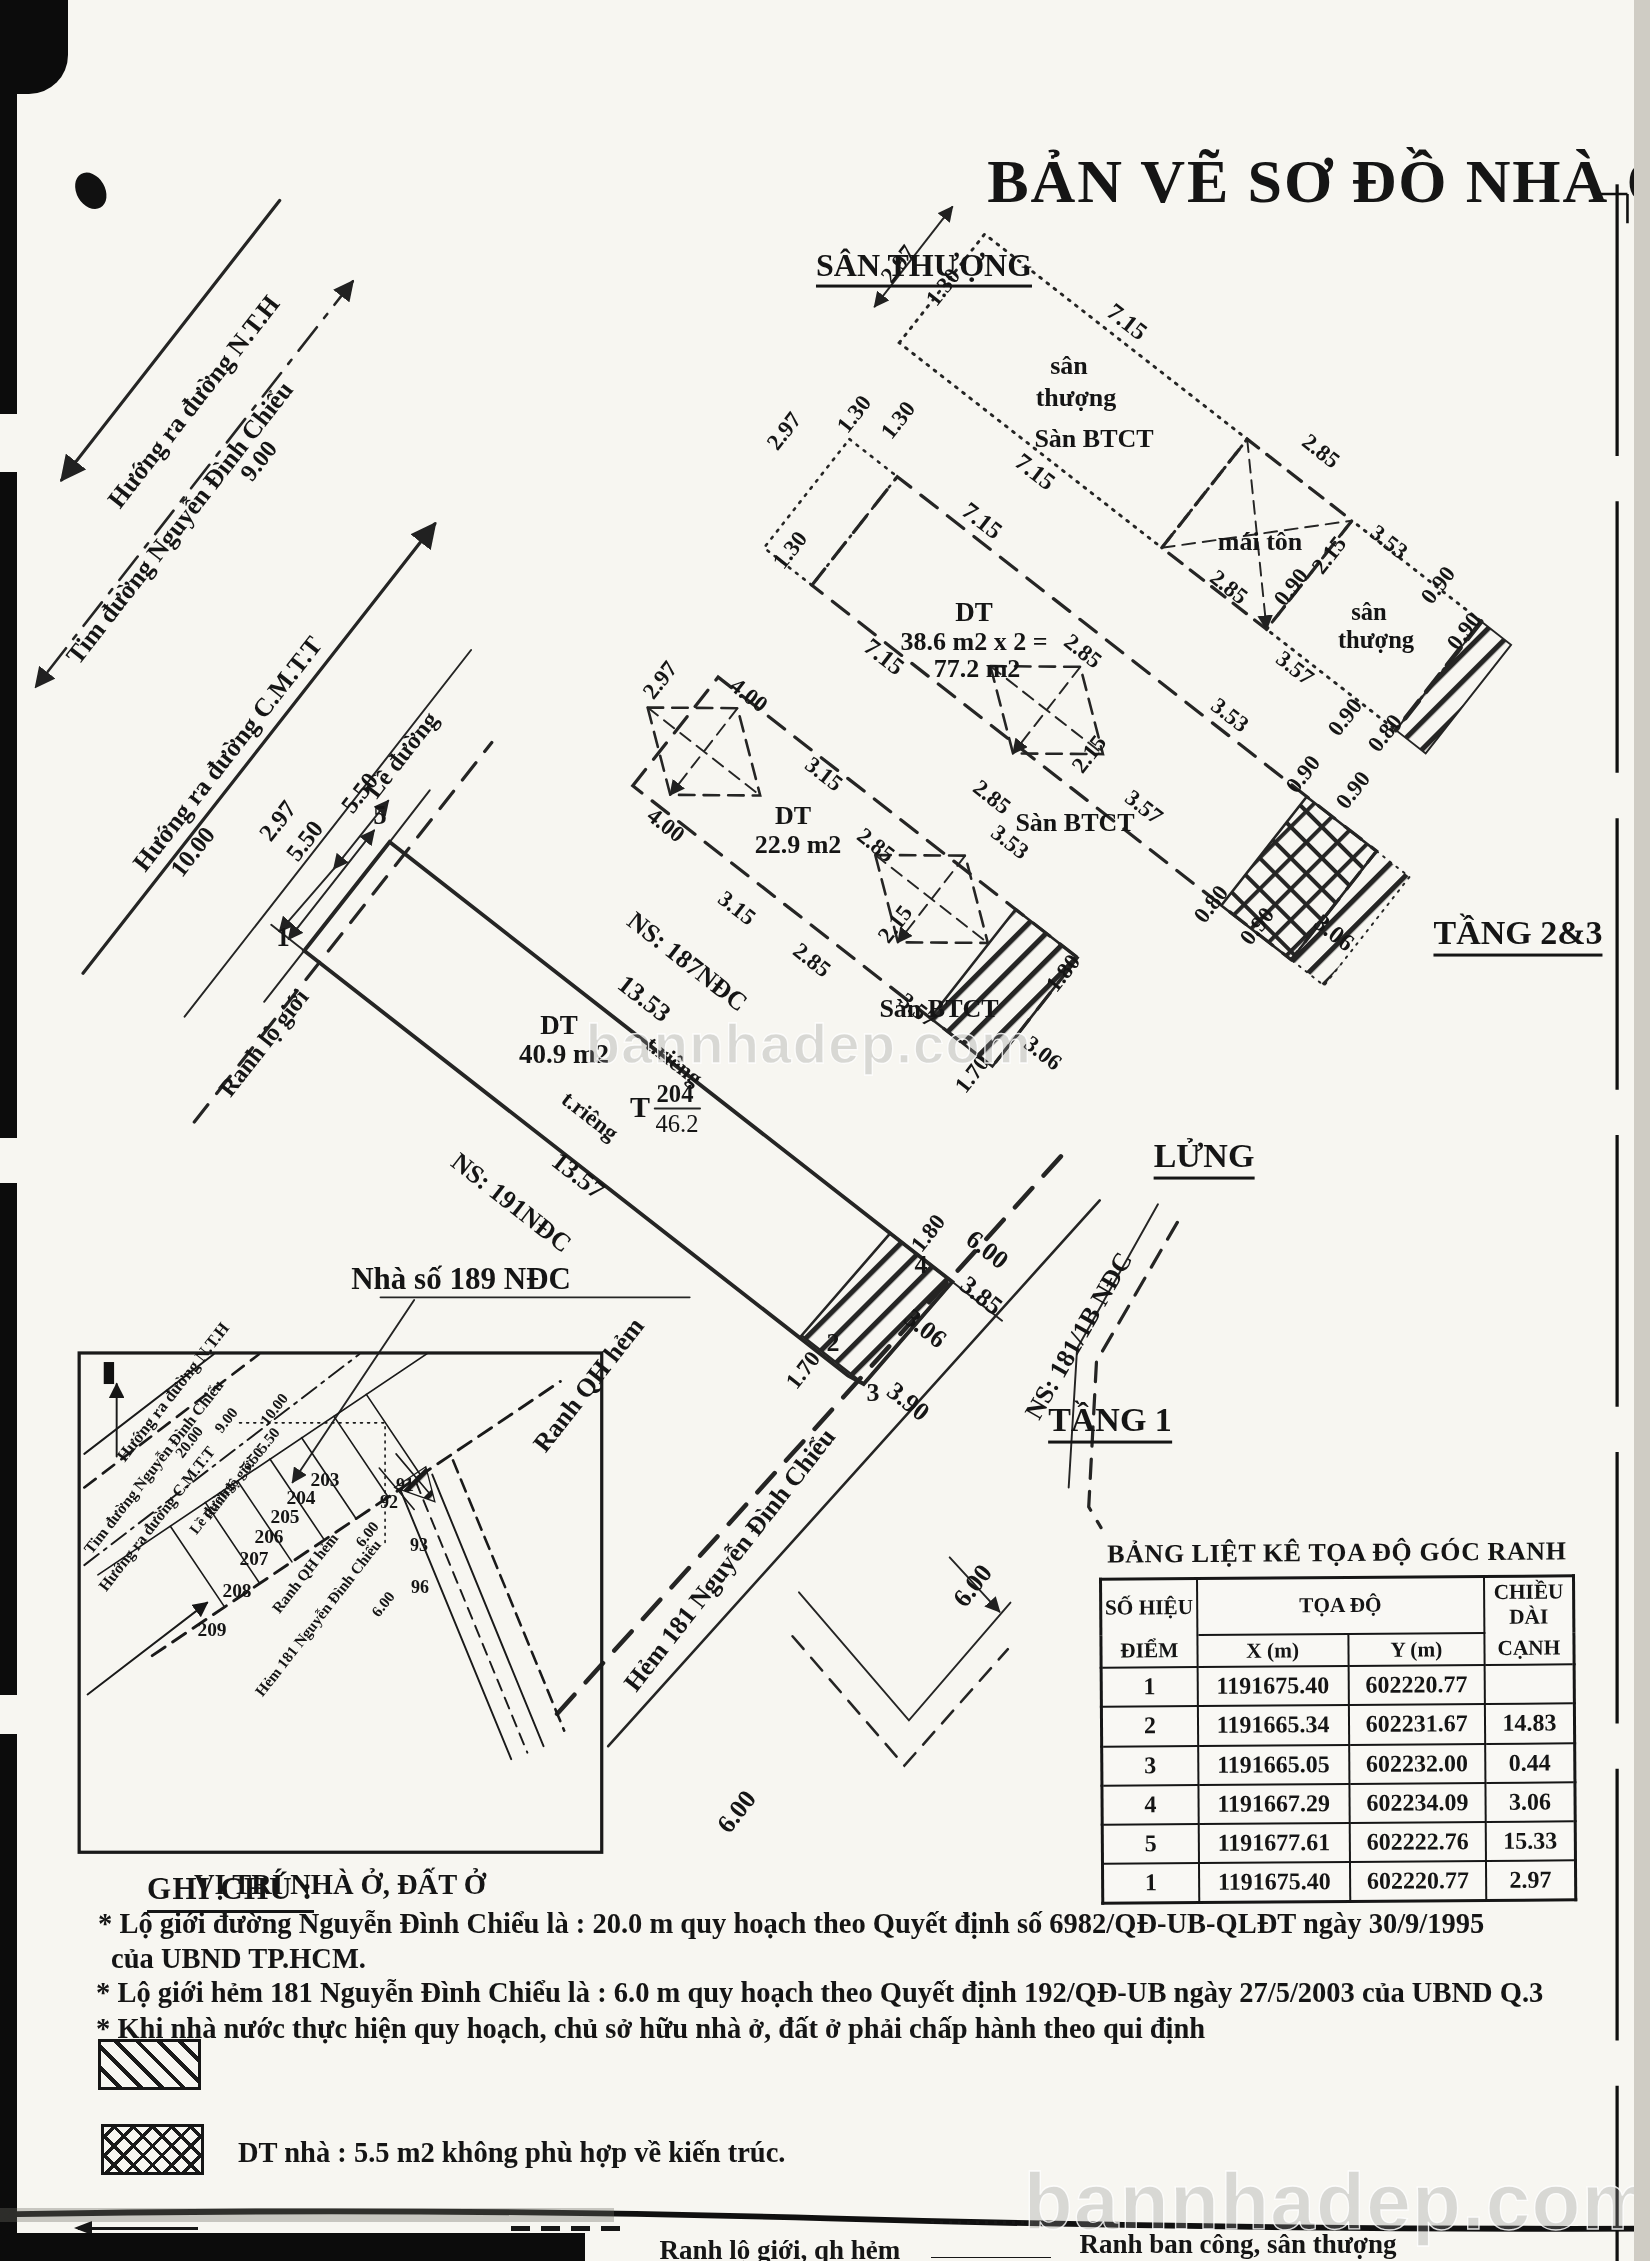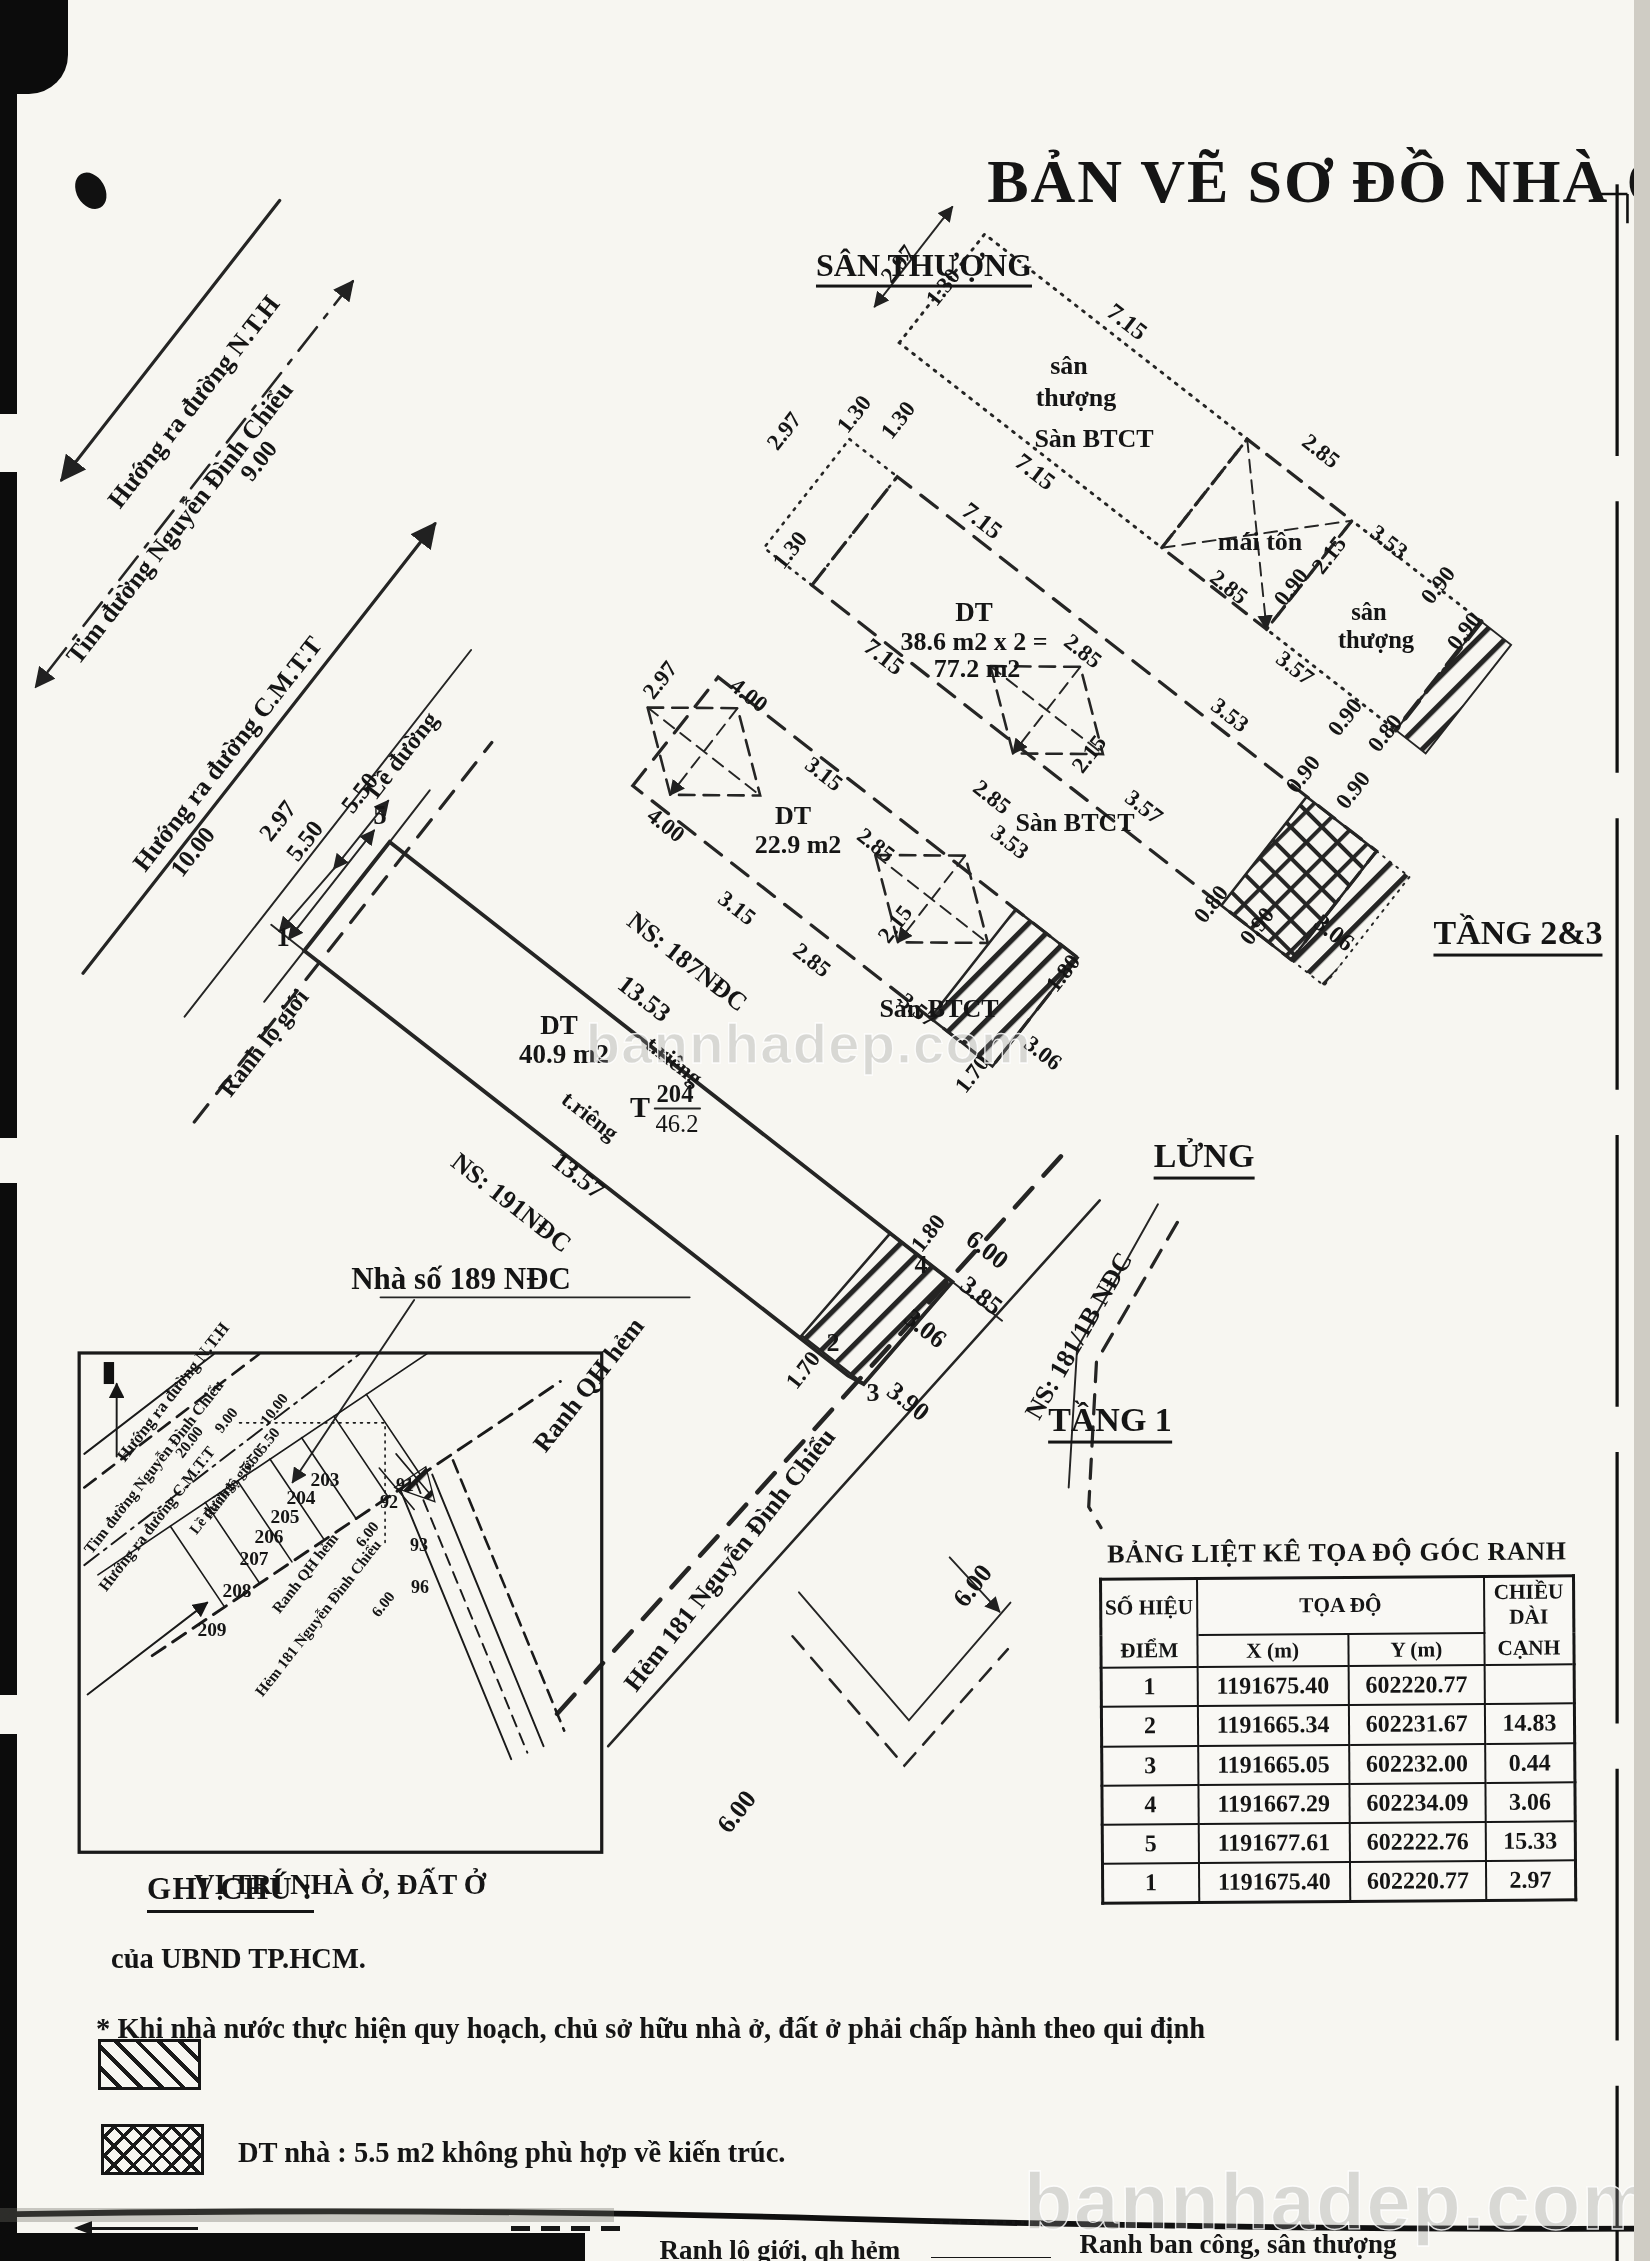--- a/index.html
+++ b/index.html
@@ -338,21 +338,23 @@
             <td>1</td>
             <td>1191675.40</td>
             <td>602220.77</td>
             <td>2.97</td>
           </tr>
         </tbody>
     </table>
   </div>
 
   <div class="note h" style="left:147px;top:1871px">GHI CHÚ :</div>
+  <div class="note" style="left:98px;top:1908px">* Lộ giới đường Nguyễn Đình Chiểu là : 20.0 m quy hoạch theo Quyết định số 6982/QĐ-UB-QLĐT ngày 30/9/1995</div>
   <div class="note" style="left:111px;top:1943px">của UBND TP.HCM.</div>
+  <div class="note" style="left:96px;top:1977px">* Lộ giới hẻm 181 Nguyễn Đình Chiểu là : 6.0 m quy hoạch theo Quyết định 192/QĐ-UB ngày 27/5/2003 của UBND Q.3</div>
   <div class="note" style="left:96px;top:2013px">* Khi nhà nước thực hiện quy hoạch, chủ sở hữu nhà ở, đất ở  phải chấp hành theo qui định</div>
 
   <div class="swatch diag" style="left:98px;top:2039px"></div>
   <div class="swatch cross" style="left:101px;top:2124px"></div>
   <div class="note" style="left:238px;top:2137px">DT nhà : 5.5 m2 không phù hợp về kiến trúc.</div>
 
   <div class="leg" style="left:78px;top:2191px">
       <span class="ls ls-solidarrow"></span>
       <span class="lt">Ranh đất</span>
     </div>

